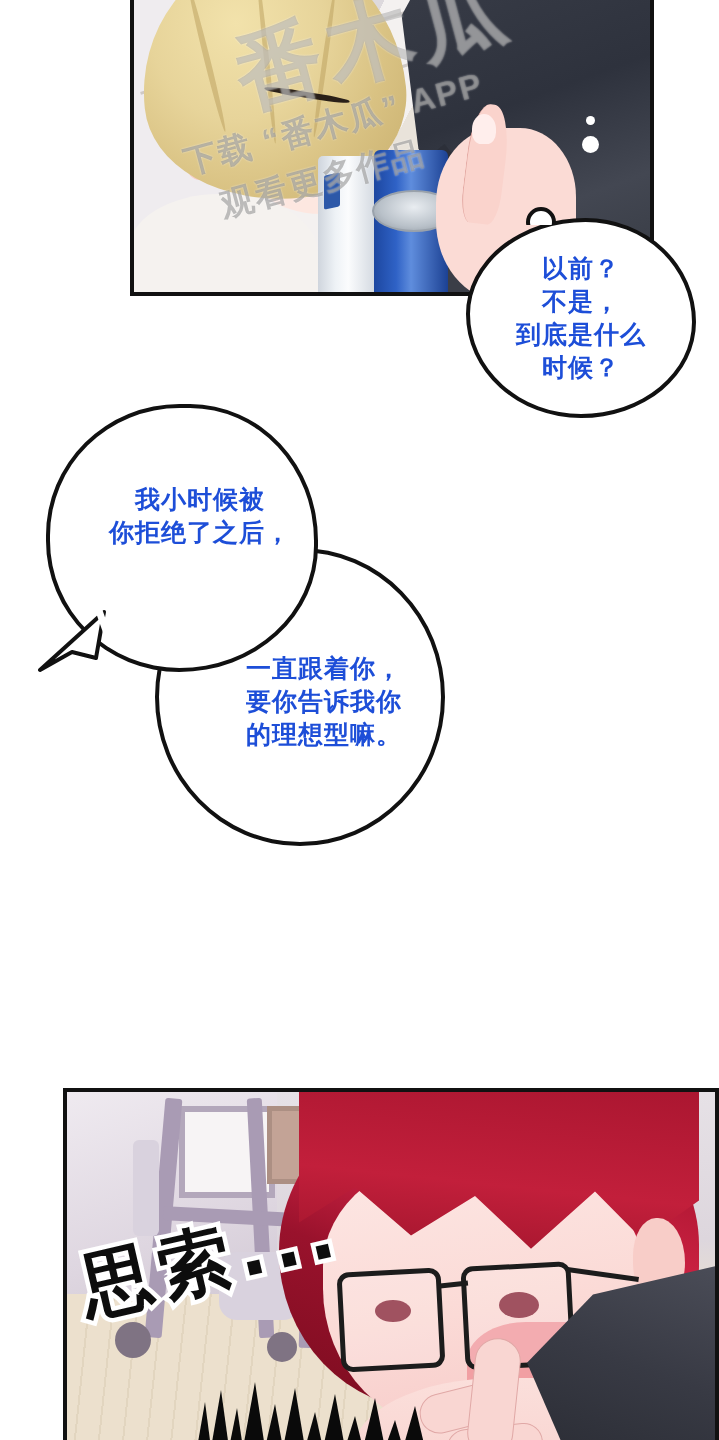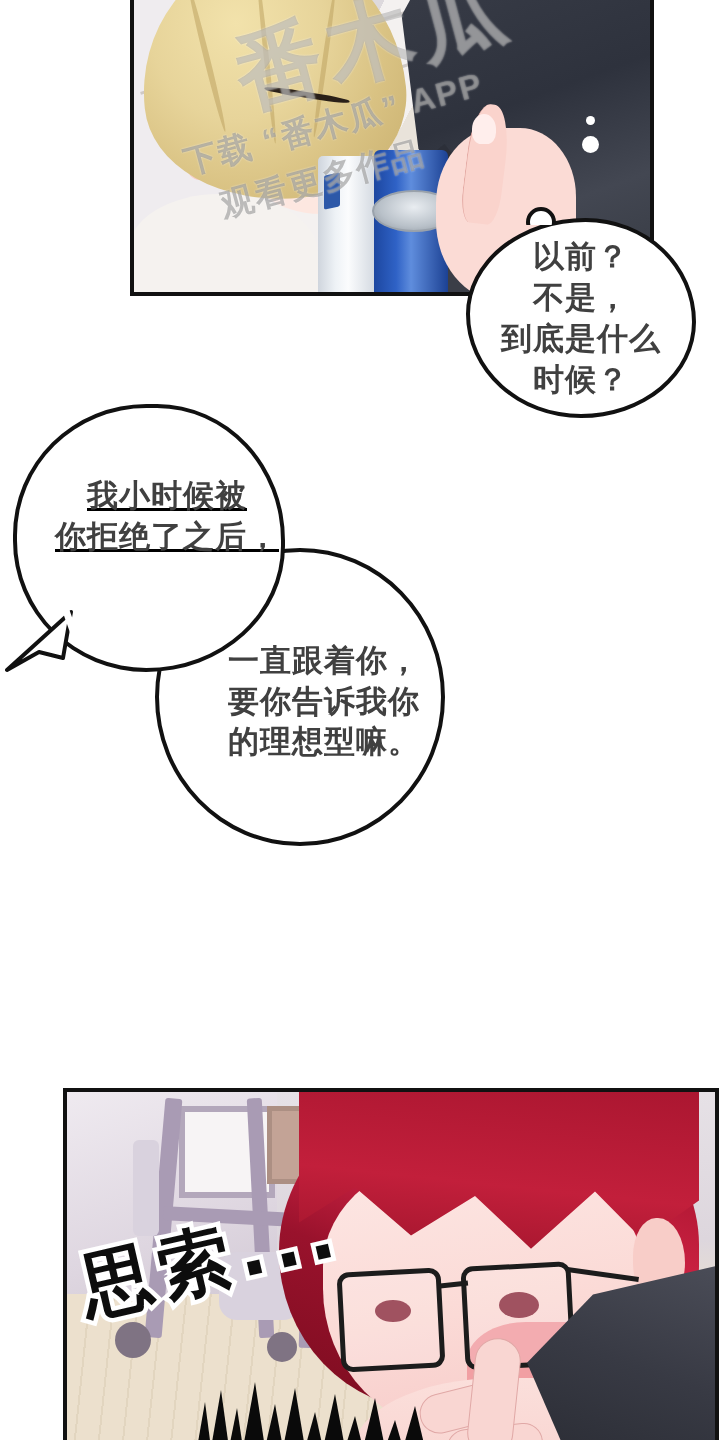--- a/index.html
+++ b/index.html
@@ -376,24 +376,24 @@
     position: absolute;
     background: #ffffff;
     border: 4px solid #111111;
     box-sizing: border-box;
     display: flex;
     align-items: center;
     justify-content: center;
     text-align: center;
   }
   .bubble .txt {
-    font-size: 31px;
+    font-size: 25px;
     font-weight: bold;
     line-height: 1.32;
-    color: #404040;
+    color: #1d4ed8;
     letter-spacing: 1px;
     white-space: pre-line;
     padding: 0 6px;
     font-family: "DejaVu Sans", "Liberation Sans", sans-serif;
   }
 
   #bubble-1 {
     left: 466px; top: 218px;
     width: 230px; height: 200px;
     border-radius: 52% 48% 50% 50% / 48% 52% 48% 52%;
@@ -406,25 +406,24 @@
     width: 30px; height: 30px;
     background: #ffffff;
     border: 4px solid #111111;
     border-radius: 50%;
     box-sizing: border-box;
     clip-path: polygon(-10% -10%, 110% -10%, 110% 60%, -10% 60%);
     z-index: 2;
   }
 
   #bubble-2 {
-    left: 13px; top: 404px;
+    left: 46px; top: 404px;
     width: 272px; height: 268px;
     border-radius: 50% 48% 52% 50% / 50% 52% 48% 50%;
     z-index: 26;
-    text-decoration: underline;
   }
   #bubble-2 .txt { transform: translate(18px, -22px); }
   #bubble-2 .tail {
     position: absolute;
     left: -12px; top: 198px;
     width: 72px; height: 72px;
     z-index: 3;
   }
 
   #bubble-3 {

